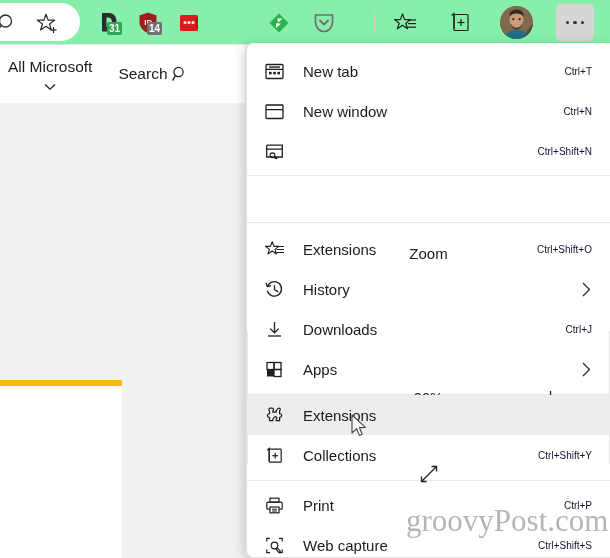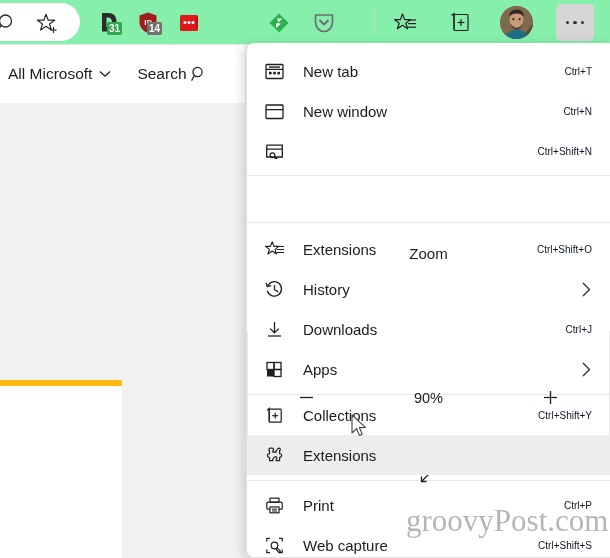--- a/index.html
+++ b/index.html
@@ -109,21 +109,21 @@
     position: absolute;
     left: 0; top: 45px;
     width: 245px; height: 58px;
     background: #ffffff;
     display: flex; align-items: center;
   }
   .ms-all {
     margin-left: 8px;
     font-size: 15.5px;
     color: #1b1b1b;
-    display: flex; align-items: center; gap: 7px;
+    display: flex; align-items: center; gap: 7px; flex-direction: column;
   }
   .ms-search {
     margin-left: 26px;
     font-size: 15.5px;
     color: #1b1b1b;
     display: flex; align-items: center; gap: 4px;
   }
 
   
   .menu {
@@ -491,48 +491,48 @@
       <span class="mi-chevron">
         <svg width="11" height="17" viewBox="0 0 11 17">
           <polyline points="2,2 8.5,8.5 2,15" fill="none" stroke="#2b2b2b" stroke-width="1.3"></polyline>
         </svg>
       </span>
     </div>
 
     <div style="height:5px"></div>
     <div class="menu-sep" style="margin:0"></div>
 
-    <div class="menu-row">
-      <span class="mi-icon">
-        <svg width="19" height="19" viewBox="0 0 19 19">
-          <path d="M2.2 4.2 L4.2 2.4 L4.2 15" fill="none" stroke="#1f1f1f" stroke-width="1.2"></path>
-          <rect x="4.2" y="3.2" width="12" height="13" rx="0.8" fill="none" stroke="#1f1f1f" stroke-width="1.2"></rect>
-          <line x1="10.2" y1="6.8" x2="10.2" y2="12.6" stroke="#1f1f1f" stroke-width="1.2"></line>
-          <line x1="7.3" y1="9.7" x2="13.1" y2="9.7" stroke="#1f1f1f" stroke-width="1.2"></line>
-        </svg>
-      </span>
-      <span class="mi-label">Collections</span>
-      <span class="mi-accel">Ctrl+Shift+Y</span>
-    </div>
-
     <div class="menu-row highlighted">
       <span class="mi-icon">
         <svg width="19" height="19" viewBox="0 0 19 19">
           <path d="M7.2 2.2 C8.9 2.2 8.9 4.3 7.9 4.6 L7.9 6.2 L11.2 6.2 L11.2 4.5
                    C12.3 4.2 12.3 2.2 14 2.2 C15.7 2.2 15.7 4.2 14.6 4.5 L14.6 7.8
                    C16 7.5 16.6 8.6 16.6 9.6 C16.6 10.6 16 11.6 14.6 11.3 L14.6 14.6
                    L11.2 14.6 L11.2 13 C12.2 12.7 12.2 10.7 10.5 10.7 C8.8 10.7 8.8 12.7 7.9 13
                    L7.9 14.6 L4.5 14.6 L4.5 11.3 C3.1 11.6 2.5 10.6 2.5 9.6
                    C2.5 8.6 3.1 7.5 4.5 7.8 L4.5 4.6 C3.5 4.3 3.5 2.2 5.2 2.2 Z" fill="none" stroke="#1f1f1f" stroke-width="1.2" stroke-linejoin="round"></path>
         </svg>
       </span>
       <span class="mi-label">Extensions</span>
       <span class="mi-accel"></span>
     </div>
 
+    <div class="menu-row">
+      <span class="mi-icon">
+        <svg width="19" height="19" viewBox="0 0 19 19">
+          <path d="M2.2 4.2 L4.2 2.4 L4.2 15" fill="none" stroke="#1f1f1f" stroke-width="1.2"></path>
+          <rect x="4.2" y="3.2" width="12" height="13" rx="0.8" fill="none" stroke="#1f1f1f" stroke-width="1.2"></rect>
+          <line x1="10.2" y1="6.8" x2="10.2" y2="12.6" stroke="#1f1f1f" stroke-width="1.2"></line>
+          <line x1="7.3" y1="9.7" x2="13.1" y2="9.7" stroke="#1f1f1f" stroke-width="1.2"></line>
+        </svg>
+      </span>
+      <span class="mi-label">Collections</span>
+      <span class="mi-accel">Ctrl+Shift+Y</span>
+    </div>
+
     <div style="height:5px"></div>
     <div class="menu-sep" style="margin:0"></div>
     <div style="height:4px"></div>
 
     <div class="menu-row">
       <span class="mi-icon">
         <svg width="19" height="19" viewBox="0 0 19 19">
           <rect x="5" y="2.2" width="9" height="4" fill="none" stroke="#1f1f1f" stroke-width="1.2"></rect>
           <rect x="1.8" y="6.2" width="15.4" height="7" rx="1" fill="none" stroke="#1f1f1f" stroke-width="1.2"></rect>
           <rect x="5" y="11" width="9" height="5.8" fill="#fff" stroke="#1f1f1f" stroke-width="1.2"></rect>

